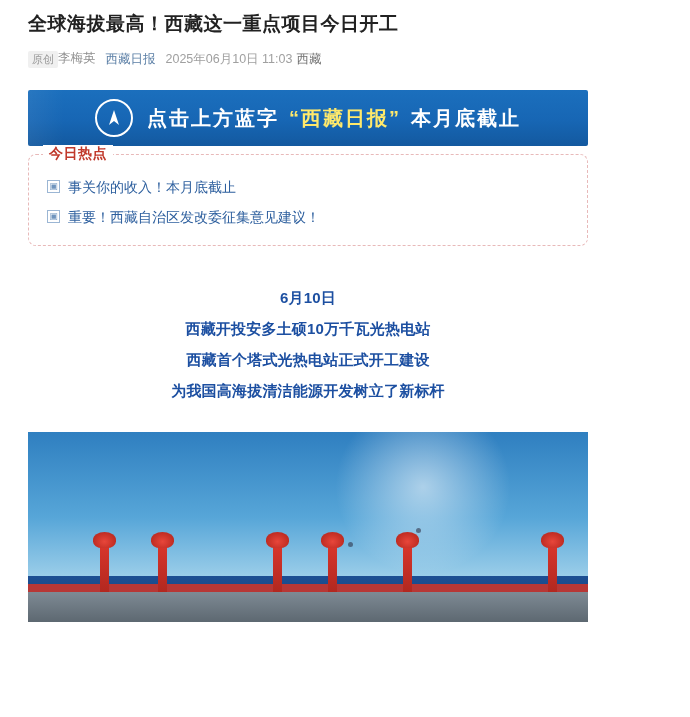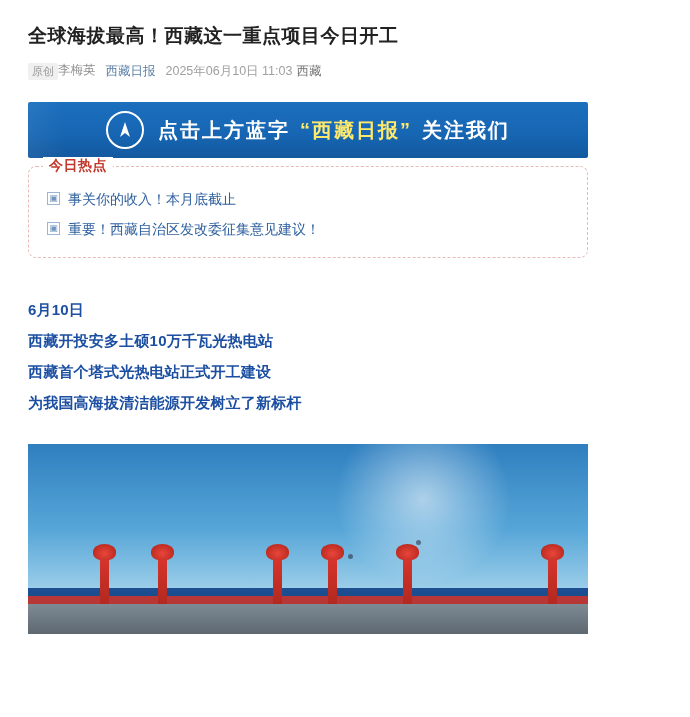--- a/index.html
+++ b/index.html
@@ -12,21 +12,21 @@
     background: #ffffff;
     font-family: "Liberation Sans", "DejaVu Sans", sans-serif;
     overflow: hidden;
   }
   .page {
     position: relative;
     width: 616px;
     height: 717px;
     background: #ffffff;
     box-sizing: border-box;
-    padding: 12px 28px;
+    padding: 0 28px;
   }
   .article-title {
     font-size: 19px;
     font-weight: bold;
     color: #222222;
     letter-spacing: 0.5px;
     margin: 0;
     padding-top: 10px;
     line-height: 28px;
   }
@@ -149,20 +149,21 @@
     text-align: center;
     margin-right: 8px;
     margin-top: 5px;
     flex: 0 0 auto;
     box-sizing: border-box;
   }
 
   
   .lead {
     margin-top: 36px;
+    text-align: center;
   }
   .lead-line {
     color: #1c4fa1;
     font-size: 15px;
     font-weight: bold;
     line-height: 31px;
     letter-spacing: 0.2px;
   }
 
   
@@ -238,21 +239,21 @@
   </div>
 
   <div class="banner">
     <div class="banner-inner">
       <span class="banner-circle">
         <svg width="22" height="22" viewBox="0 0 22 22" aria-hidden="true">
           <polygon points="11,3 16,18 11,14 6,18" fill="#ffffff"></polygon>
         </svg>
       </span>
       <span class="banner-text">
-        <span>点击上方蓝字</span><span class="sp"></span><span class="hl">“西藏日报”</span><span class="sp"></span><span>关注我们</span>
+        <span>点击上方蓝字</span><span class="sp"></span><span class="hl">“西藏日报”</span><span class="sp"></span><span>本月底截止</span>
       </span>
     </div>
   </div>
 
   <div class="hot-box">
     <div class="hot-title">今日热点</div>
 
     <div class="hot-item">
       <span class="hot-bullet">▣</span>
       <span>事关你的收入！本月底截止</span>

